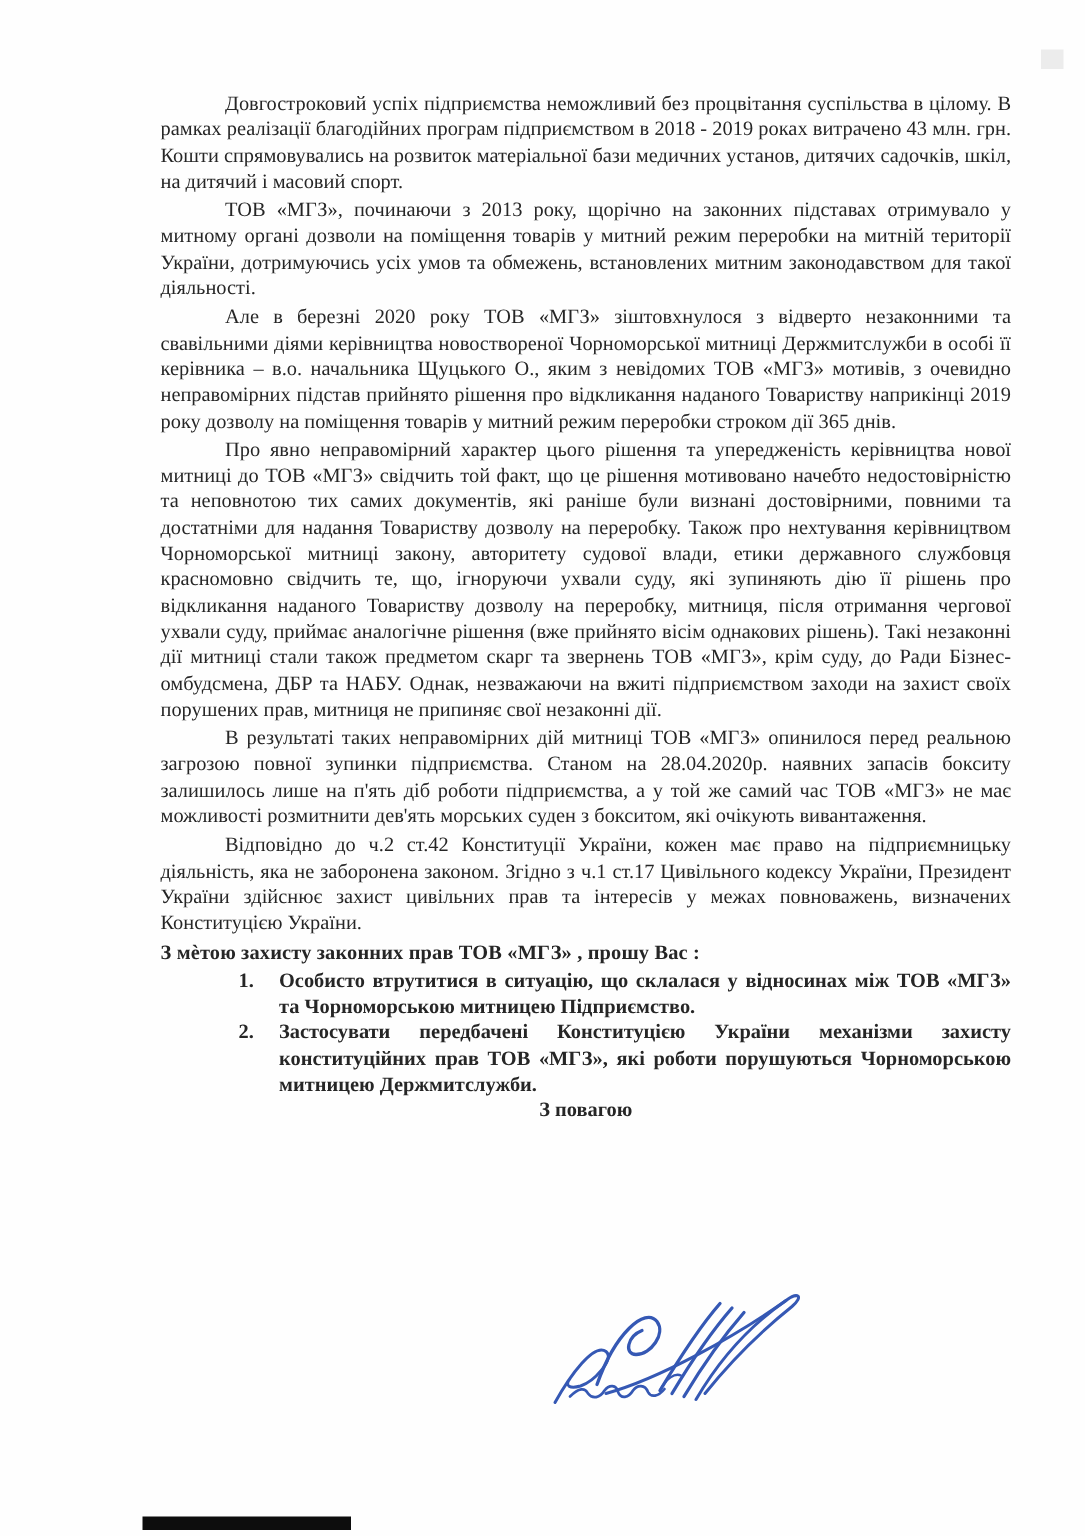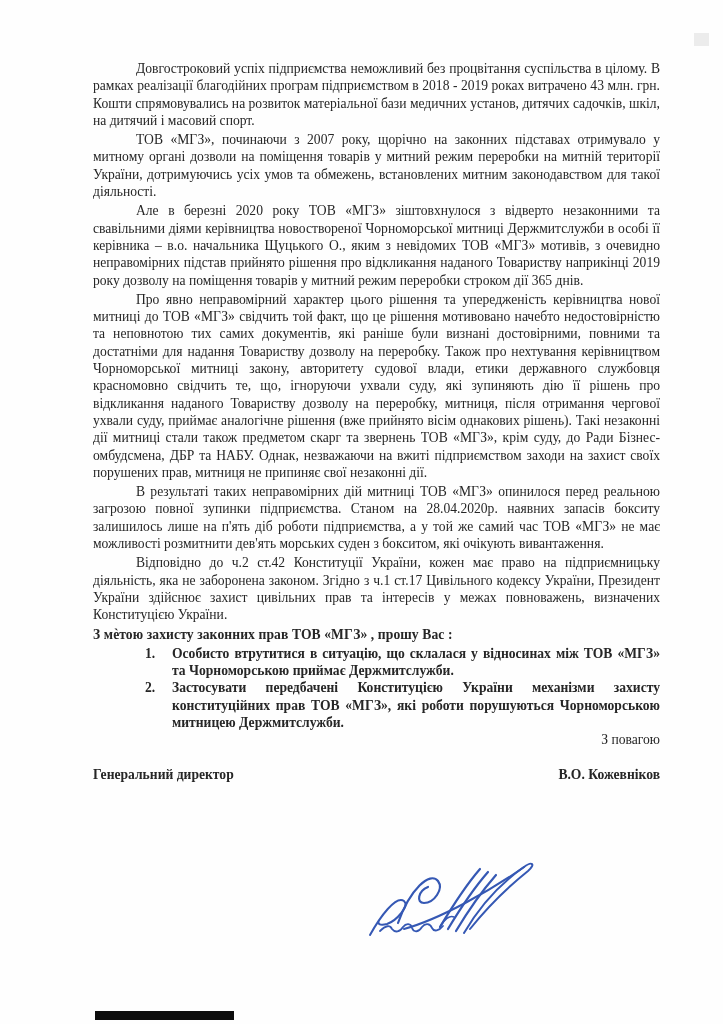--- a/index.html
+++ b/index.html
@@ -10,21 +10,21 @@
     color: #262626;
     position: relative;
     overflow: hidden;
   }
   .page {
     position: absolute; inset: 0;
     background: #fefefe;
   }
   .doc-body {
     position: absolute;
-    left: 93px; top: 60px;
+    left: 107px; top: 60px;
     width: 567px;
     font-size: 13.6px;
     line-height: 17.3px;
     text-align: justify;
   }
   .doc-body p {
     margin: 0 0 2px 0;
     text-indent: 43px;
   }
   .petition-intro {
@@ -35,24 +35,24 @@
   }
   .petition-list { margin-top: 1px; }
   .petition-item {
     display: flex;
     margin-left: 52px;
     font-weight: bold;
   }
   .petition-item .num { flex: none; width: 27px; }
   .petition-item .txt { flex: 1; text-align: justify; }
   .closing-salutation {
-    font-weight: normal;
+    font-weight: bold;
     margin-top: 25px;
     text-indent: 0 !important;
-    text-align: right;
+    text-align: center;
   }
   .signer-row {
     display: flex;
     justify-content: space-between;
     margin-top: 17px;
     font-weight: bold;
     text-align: left;
   }
   .signature {
     position: absolute;
@@ -76,45 +76,41 @@
 </head>
 <body>
 
 <div class="page">
 
   <div class="scan-artifact"></div>
 
   <div class="doc-body">
 
     <p>Довгостроковий успіх підприємства неможливий без процвітання суспільства в цілому. В рамках реалізації благодійних програм підприємством в 2018 - 2019 роках витрачено 43 млн. грн. Кошти спрямовувались на розвиток матеріальної бази медичних установ, дитячих садочків, шкіл, на дитячий і масовий спорт.</p>
-    <p>ТОВ «МГЗ», починаючи з 2007 року, щорічно на законних підставах  отримувало у митному органі дозволи на поміщення товарів у митний режим переробки на митній території України, дотримуючись усіх умов та обмежень, встановлених митним законодавством для такої діяльності.</p>
+    <p>ТОВ «МГЗ», починаючи з 2013 року, щорічно на законних підставах  отримувало у митному органі дозволи на поміщення товарів у митний режим переробки на митній території України, дотримуючись усіх умов та обмежень, встановлених митним законодавством для такої діяльності.</p>
     <p>Але в  березні 2020 року ТОВ «МГЗ» зіштовхнулося з відверто незаконними та свавільними діями керівництва новоствореної Чорноморської митниці Держмитслужби в особі її керівника – в.о. начальника Щуцького О., яким з невідомих ТОВ «МГЗ» мотивів, з очевидно неправомірних підстав прийнято рішення про відкликання наданого Товариству наприкінці 2019 року дозволу на поміщення товарів у митний режим переробки строком дії 365 днів.</p>
     <p>Про явно неправомірний характер цього рішення та упередженість керівництва нової митниці до ТОВ «МГЗ» свідчить той факт, що це рішення мотивовано начебто недостовірністю та неповнотою тих самих документів, які раніше були визнані достовірними, повними та достатніми  для надання Товариству дозволу на переробку. Також про нехтування керівництвом Чорноморської митниці закону, авторитету судової влади, етики державного службовця красномовно свідчить те, що, ігноруючи ухвали суду, які зупиняють дію її рішень про відкликання наданого Товариству дозволу на переробку,  митниця, після отримання чергової ухвали суду, приймає аналогічне рішення (вже прийнято вісім однакових рішень). Такі незаконні дії митниці стали також предметом скарг та звернень ТОВ «МГЗ», крім суду, до Ради Бізнес-омбудсмена, ДБР та НАБУ. Однак, незважаючи на вжиті підприємством заходи на захист своїх порушених прав, митниця не припиняє свої незаконні дії.</p>
     <p>В результаті таких неправомірних дій митниці ТОВ «МГЗ»  опинилося перед реальною загрозою повної зупинки підприємства. Станом на 28.04.2020р. наявних запасів бокситу залишилось лише на п'ять діб роботи підприємства, а у той же самий час ТОВ «МГЗ»  не має можливості розмитнити дев'ять морських суден з бокситом, які очікують вивантаження.</p>
     <p>Відповідно до ч.2 ст.42 Конституції України, кожен має право на підприємницьку діяльність, яка не заборонена законом.  Згідно з ч.1 ст.17 Цивільного кодексу України, Президент України здійснює захист цивільних прав та інтересів у межах повноважень, визначених Конституцією України.</p>
 
     <p class="petition-intro">З мѐтою захисту законних прав ТОВ «МГЗ» ,  прошу Вас :</p>
 
     <div class="petition-list">
       <div class="petition-item">
         <span class="num">1.</span>
-        <span class="txt">Особисто втрутитися в ситуацію, що склалася у відносинах між ТОВ «МГЗ» та Чорноморською приймає Держмитслужби.</span>
+        <span class="txt">Особисто втрутитися в ситуацію, що склалася у відносинах між ТОВ «МГЗ» та Чорноморською митницею Підприємство.</span>
       </div>
       <div class="petition-item">
         <span class="num">2.</span>
         <span class="txt">Застосувати передбачені Конституцією України механізми захисту конституційних прав ТОВ «МГЗ», які роботи порушуються Чорноморською митницею Держмитслужби.</span>
       </div>
     </div>
 
     <p class="closing-salutation">З повагою</p>
 
-    <div class="signer-row">
-      <span>Генеральний директор</span>
-      <span>В.О. Кожевніков</span>
-    </div>
 
   </div>
 
   <svg class="signature" viewBox="0 0 220 125" fill="none" stroke-linecap="round">
     <path stroke="#3558b4" stroke-width="2" d="M 30 90 C 40 72 56 50 64 56 C 70 61 56 76 47 79 C 40 81 36 79 40 74"></path>
     <path stroke="#3558b4" stroke-width="1.8" d="M 40 86 C 46 80 50 80 52 84 C 55 88 60 87 63 82 C 66 78 71 78 72 83 C 74 88 79 87 82 82 C 85 78 90 78 92 83 C 94 87 99 86 103 81"></path>
     <path stroke="#3558b4" stroke-width="2.2" d="M 58 78 C 70 44 90 26 98 36 C 104 44 94 58 84 58 C 76 58 78 46 88 42"></path>
     <path stroke="#3558b4" stroke-width="2.2" d="M 100 82 C 112 62 126 40 140 24"></path>
     <path stroke="#3558b4" stroke-width="2.2" d="M 108 84 C 120 64 134 43 148 27"></path>
     <path stroke="#3558b4" stroke-width="2.2" d="M 116 86 C 128 66 142 46 156 30"></path>

